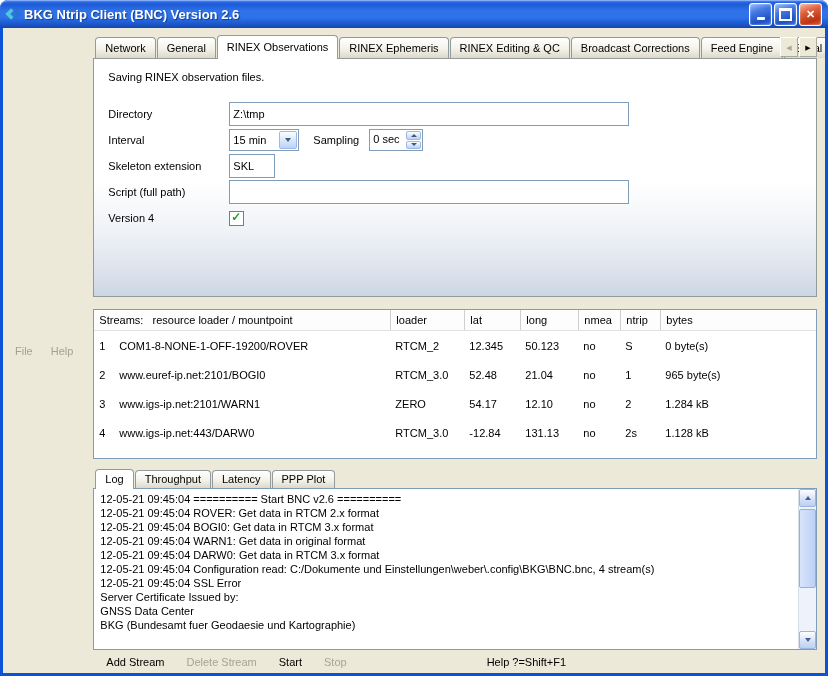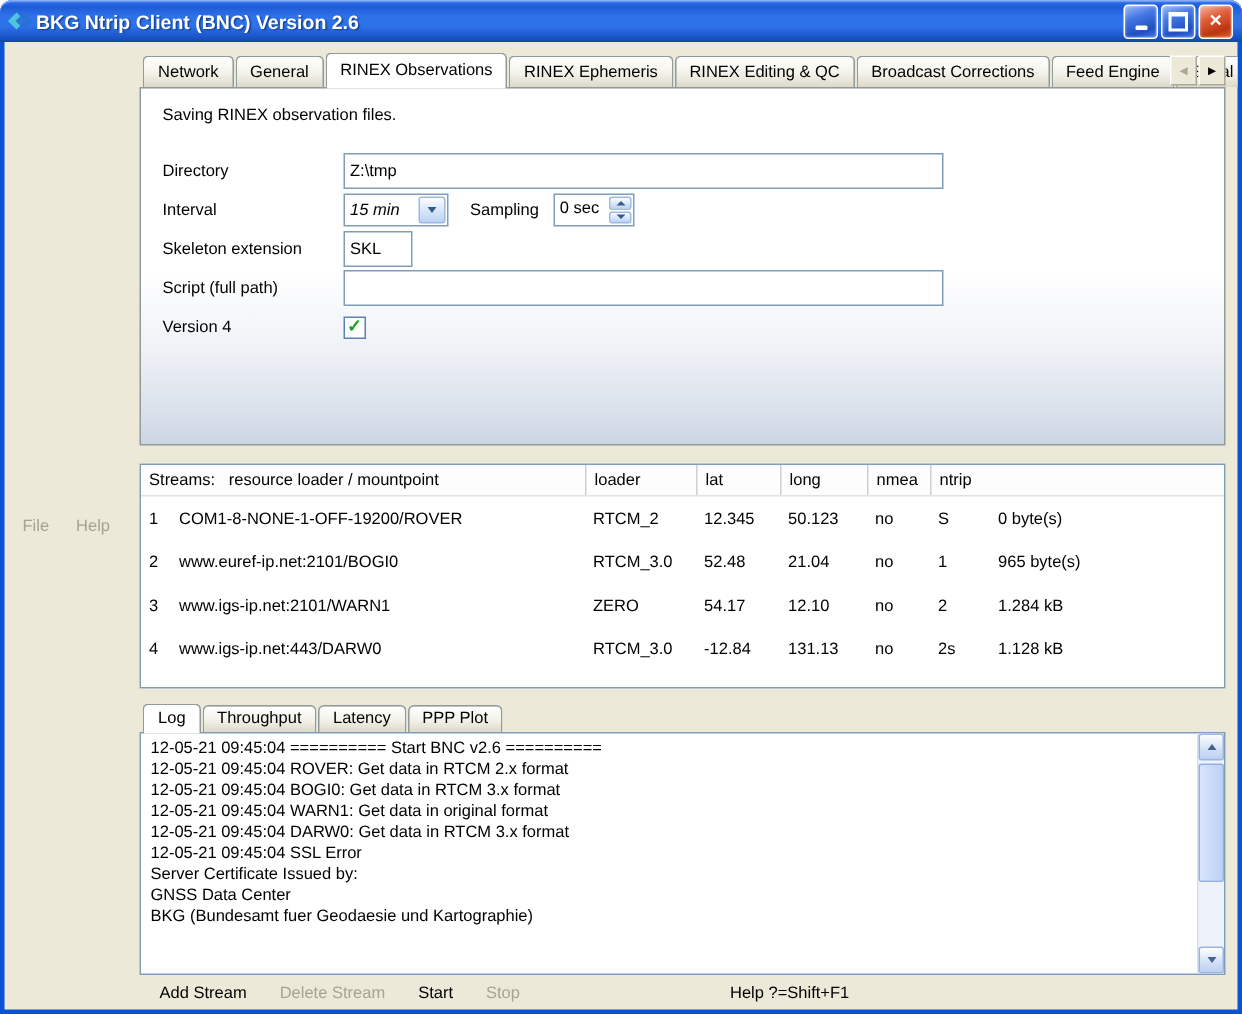--- a/index.html
+++ b/index.html
@@ -43,21 +43,21 @@
 
   .tabpanel{flex:0 0 213px;border:1px solid #919b9c;position:relative;z-index:1;
     background:linear-gradient(180deg,#ffffff 0%,#ffffff 52%,#eef1f6 74%,#dbe2ec 90%,#ccd6e3 100%);
     padding:12px 14px;overflow:hidden;}
   .panel-desc{margin-bottom:18px;}
   .frow{display:flex;align-items:center;height:26px;}
   .flabel{width:121px;flex:0 0 121px;}
   .txt{height:20px;border:1px solid #7f9db9;background:#fff;font-family:"Liberation Sans",sans-serif;font-size:11px;padding:1px 3px;outline:none;}
   .w-long{width:392px;}
   .w-skl{width:38px;}
-  .combo{width:68px;height:20px;border:1px solid #7f9db9;background:#fff;display:flex;align-items:center;font-style:italic;}
+  .combo{width:68px;height:20px;border:1px solid #7f9db9;background:#fff;display:flex;align-items:center;}
   .combo-text{flex:1;padding-left:3px;}
   .combo-btn{width:16px;height:16px;margin:1px;border:1px solid #9cb9e4;border-radius:2px;
     background:linear-gradient(180deg,#fdfeff 0%,#d7e5fa 55%,#bcd3f5 100%);display:flex;align-items:center;justify-content:center;}
   .arrow-down{width:0;height:0;border-left:3px solid transparent;border-right:3px solid transparent;border-top:4px solid #3a5a86;}
   .mid-label{margin-left:14px;margin-right:10px;}
   .spin{width:52px;height:20px;border:1px solid #7f9db9;background:#fff;display:flex;}
   .spin-text{flex:1;padding-left:3px;line-height:18px;white-space:nowrap;}
   .spin-btns{width:15px;display:flex;flex-direction:column;margin:1px;gap:1px;}
   .spin-btn{flex:1;border:1px solid #9cb9e4;border-radius:2px;background:linear-gradient(180deg,#fdfeff 0%,#d7e5fa 55%,#bcd3f5 100%);display:flex;align-items:center;justify-content:center;}
   .tri-up-s{width:0;height:0;border-left:3px solid transparent;border-right:3px solid transparent;border-bottom:3px solid #3a5a86;}
@@ -196,20 +196,21 @@
       </div>
 
       <div class="streams">
         <div class="thead">
           <div class="th th-streams">Streams:   resource loader / mountpoint</div>
           <div class="th sep">loader</div>
           <div class="th sep">lat</div>
           <div class="th sep">long</div>
           <div class="th sep">nmea</div>
           <div class="th sep">ntrip</div>
+          <div class="th sep">bytes</div>
         </div>
 
         <div class="trow">
           <div class="td">1</div>
           <div class="td">COM1-8-NONE-1-OFF-19200/ROVER</div>
           <div class="td">RTCM_2</div>
           <div class="td">12.345</div>
           <div class="td">50.123</div>
           <div class="td">no</div>
           <div class="td">S</div>
@@ -257,20 +258,21 @@
         <div class="btab">PPP Plot</div>
       </div>
 
       <div class="log-panel">
         <div class="log-text">
           <div class="log-line">12-05-21 09:45:04 ========== Start BNC v2.6 ==========</div>
           <div class="log-line">12-05-21 09:45:04 ROVER: Get data in RTCM 2.x format</div>
           <div class="log-line">12-05-21 09:45:04 BOGI0: Get data in RTCM 3.x format</div>
           <div class="log-line">12-05-21 09:45:04 WARN1: Get data in original format</div>
           <div class="log-line">12-05-21 09:45:04 DARW0: Get data in RTCM 3.x format</div>
+          <div class="log-line">12-05-21 09:45:04 Configuration read: C:/Dokumente und Einstellungen\weber\.config\BKG\BNC.bnc, 4 stream(s)</div>
           <div class="log-line">12-05-21 09:45:04 SSL Error</div>
           <div class="log-line">Server Certificate Issued by:</div>
           <div class="log-line">GNSS Data Center</div>
           <div class="log-line">BKG (Bundesamt fuer Geodaesie und Kartographie)</div>
         </div>
         <div class="vscroll">
           <div class="sc-btn">
               <span class="tri-up"></span>
             </div>
           <div class="sc-track">

